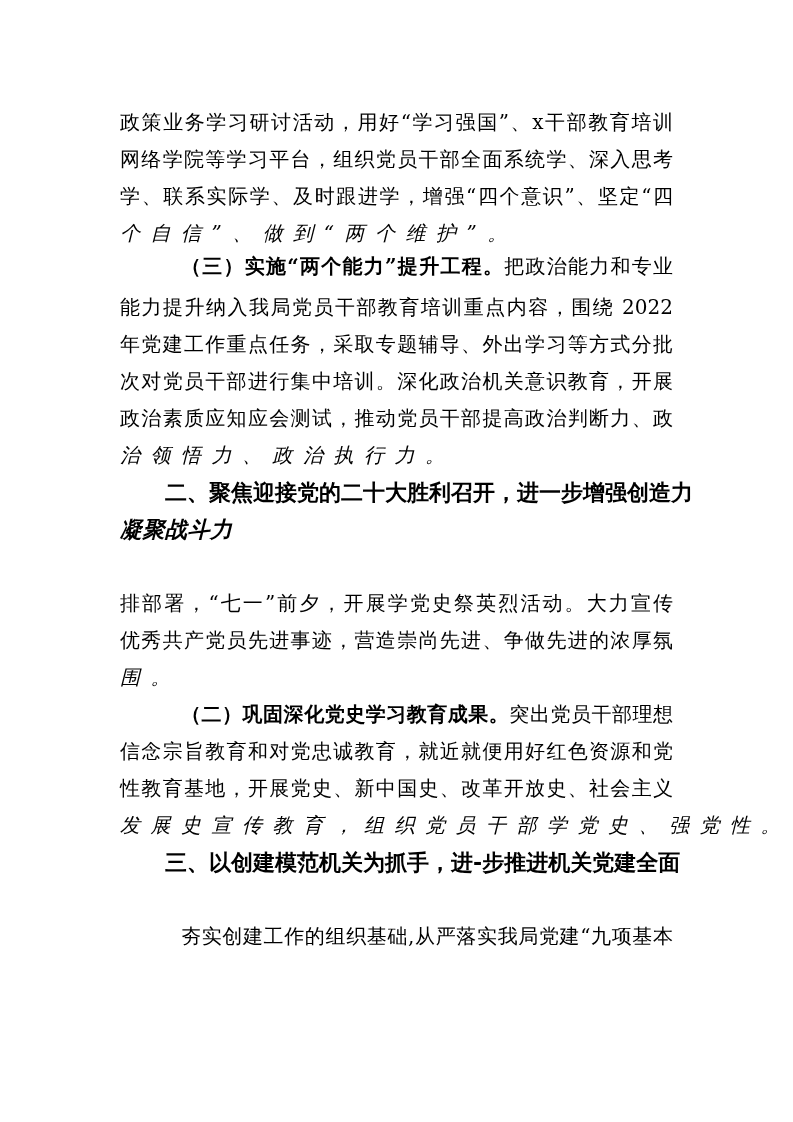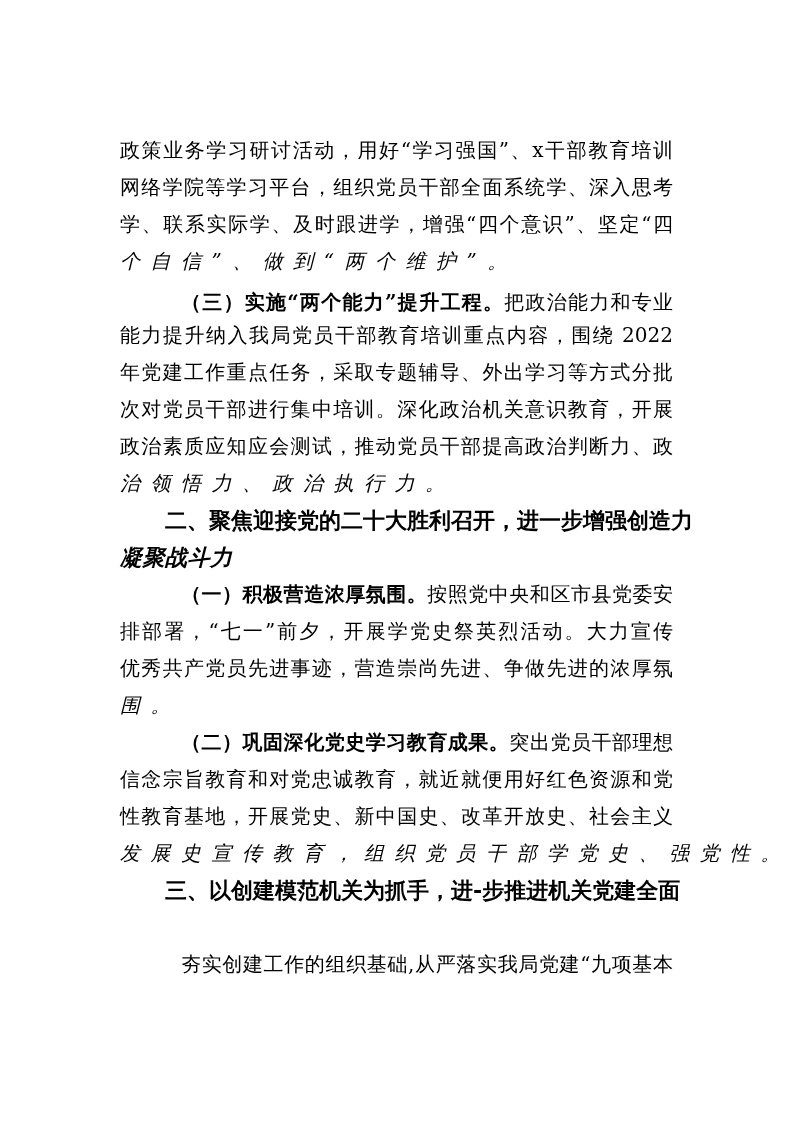--- a/index.html
+++ b/index.html
@@ -27,21 +27,20 @@
       left: 120px;
       width: 553px;
       height: 37px;
       line-height: 37px;
       font-size: 20px;
       white-space: nowrap;
       text-align: justify;
       text-align-last: justify;
       font-family: "DejaVu Serif", "Liberation Serif", serif;
       font-weight: normal;
-      margin-top: 28px;
     }
     .line.last {
       text-align-last: left;
       letter-spacing: 10.5px;
       font-style: italic;
     }
     .line.indent {
       left: 181px;
       width: 492px;
     }
@@ -61,35 +60,32 @@
 </head>
 <body>
 
 <div class="page">
 
   <div class="line" style="top:104px">政策业务学习研讨活动，用好“学习强国”、x干部教育培训</div>
   <div class="line" style="top:141px">网络学院等学习平台，组织党员干部全面系统学、深入思考</div>
   <div class="line" style="top:178px">学、联系实际学、及时跟进学，增强“四个意识”、坚定“四</div>
   <div class="line last" style="top:215px">个自信”、做到“两个维护”。</div>
 
-  <div class="line indent" style="top:256px">
+  <div class="line indent" style="top:248px">
     <span class="sub-title">（三）实施“两个能力”提升工程。</span><span class="seg">把政治能力和专业</span>
   </div>
   <div class="line" style="top:289px">能力提升纳入我局党员干部教育培训重点内容，围绕 2022</div>
   <div class="line" style="top:326px">年党建工作重点任务，采取专题辅导、外出学习等方式分批</div>
   <div class="line" style="top:363px">次对党员干部进行集中培训。深化政治机关意识教育，开展</div>
   <div class="line" style="top:400px">政治素质应知应会测试，推动党员干部提高政治判断力、政</div>
   <div class="line last" style="top:437px">治领悟力、政治执行力。</div>
 
   <div class="line heading indent" style="top:474px">二、聚焦迎接党的二十大胜利召开，进一步增强创造力</div>
   <div class="line heading last" style="top:511px">凝聚战斗力</div>
 
-  <div class="line indent" style="top:548px">
-    <span class="sub-title">（一）积极营造浓厚氛围。</span><span class="seg">按照党中央和区市县党委安</span>
-  </div>
   <div class="line" style="top:585px">排部署，“七一”前夕，开展学党史祭英烈活动。大力宣传</div>
   <div class="line" style="top:622px">优秀共产党员先进事迹，营造崇尚先进、争做先进的浓厚氛</div>
   <div class="line last" style="top:659px">围。</div>
 
   <div class="line indent" style="top:696px">
     <span class="sub-title">（二）巩固深化党史学习教育成果。</span><span class="seg">突出党员干部理想</span>
   </div>
   <div class="line" style="top:733px">信念宗旨教育和对党忠诚教育，就近就便用好红色资源和党</div>
   <div class="line" style="top:770px">性教育基地，开展党史、新中国史、改革开放史、社会主义</div>
   <div class="line last" style="top:807px">发展史宣传教育，组织党员干部学党史、强党性。</div>

